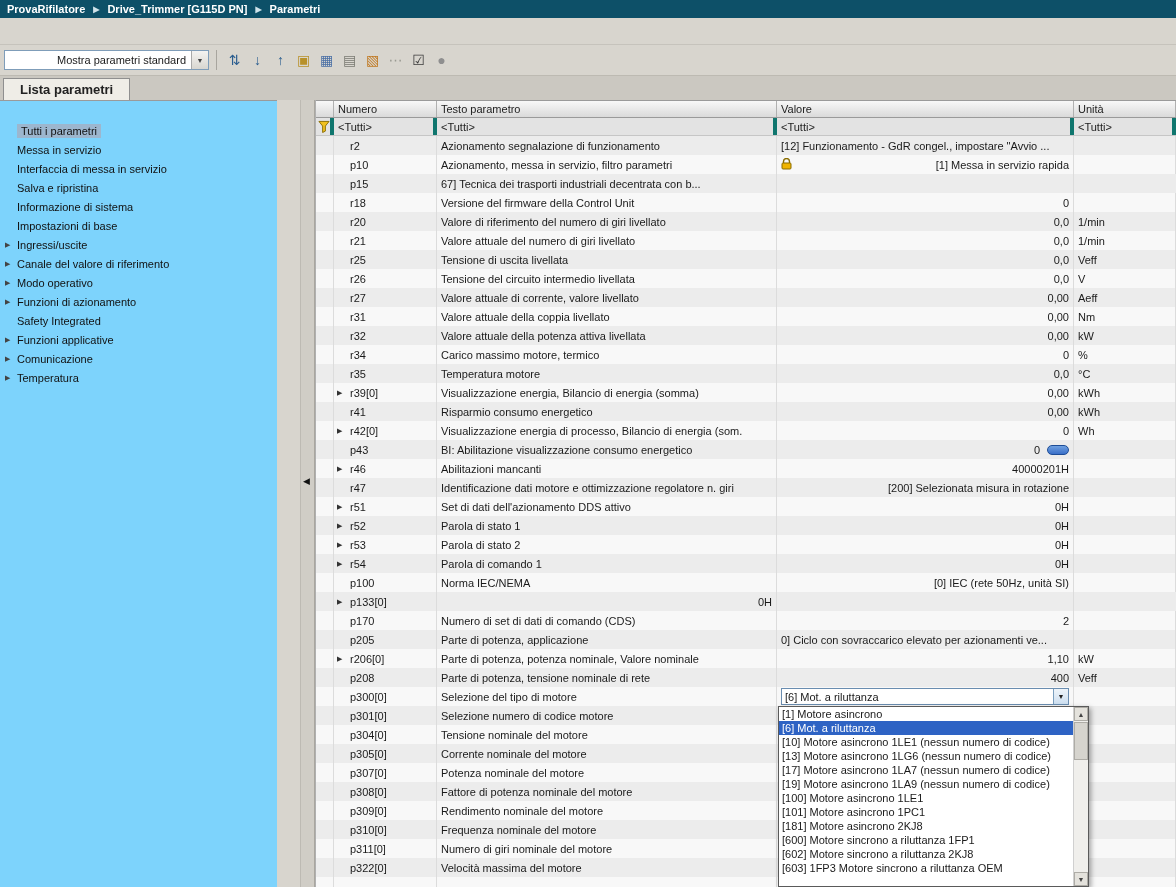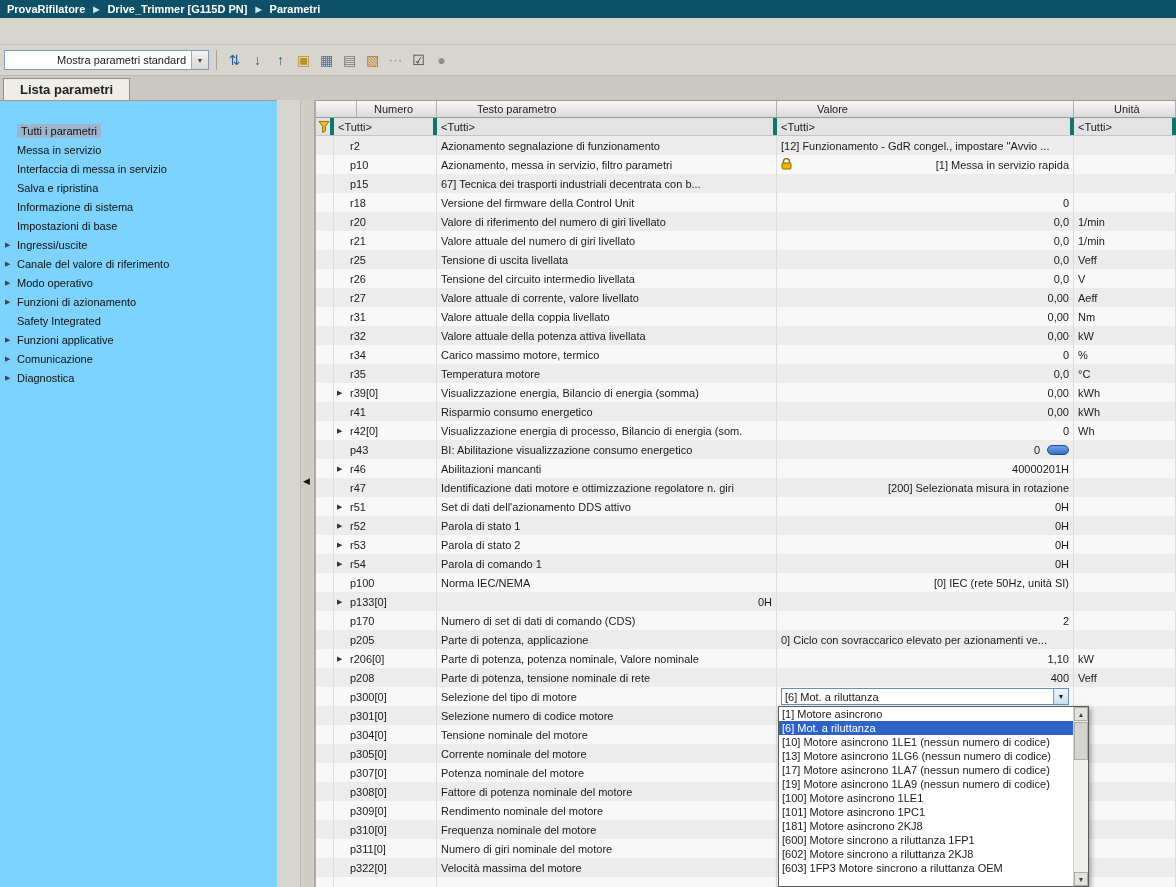--- a/index.html
+++ b/index.html
@@ -68,21 +68,21 @@
     background:#d0cdc6; border-left:1px solid #bdbab3; border-right:1px solid #a9a69f; }
   .splitter-handle { position:absolute; top:376px; left:2px; font-size:9px; color:#111; }
 
   
   .table { position:absolute; top:100px; left:315px; right:0; bottom:0;
     background:#fff; font-size:11px; overflow:hidden; border-left:1px solid #b0b0b0; }
   .grid-row { display:grid; grid-template-columns:18px 103px 340px 297px 1fr; }
   .thead { height:18px; background:linear-gradient(#f8f8f8,#dadada);
     border-top:1px solid #9a9a9a; border-bottom:1px solid #9a9a9a; }
   .th { border-right:1px solid #b0b0b0; display:flex; align-items:center;
-    padding-left:4px; color:#222; white-space:nowrap; overflow:hidden;margin-left:36px; }
+    padding-left:4px; color:#222; white-space:nowrap; overflow:hidden; }
   .filter-row { height:18px; background:#e3e3e3; border-bottom:1px solid #c6c6c6; }
   .fcell { display:flex; align-items:center; padding-left:4px;
     border-right:4px solid #0f766e; color:#222; white-space:nowrap; overflow:hidden; }
   .fcell.marker { padding-left:2px; }
 
   .trow { height:19px; }
   .trow.even { background: var(--row-alt, #ececec); }
   .trow.odd  { background:#f8f8f8; }
   .cell { display:flex; align-items:center; padding:0 4px; overflow:hidden;
     white-space:nowrap; border-right:1px solid #dcdcdc; }
@@ -208,21 +208,21 @@
       <div class="sb-item">
         <span class="sb-arrow">▶</span>
         <span class="sb-label">Funzioni applicative</span>
       </div>
       <div class="sb-item">
         <span class="sb-arrow">▶</span>
         <span class="sb-label">Comunicazione</span>
       </div>
       <div class="sb-item">
         <span class="sb-arrow">▶</span>
-        <span class="sb-label">Diagnostica</span>
+        <span class="sb-label">Temperatura</span>
       </div>
     </div>
 </div>
 
 <div class="splitter">
   <span class="splitter-handle">◀</span>
 </div>
 
 <div class="table">
   <div class="grid-row thead">

